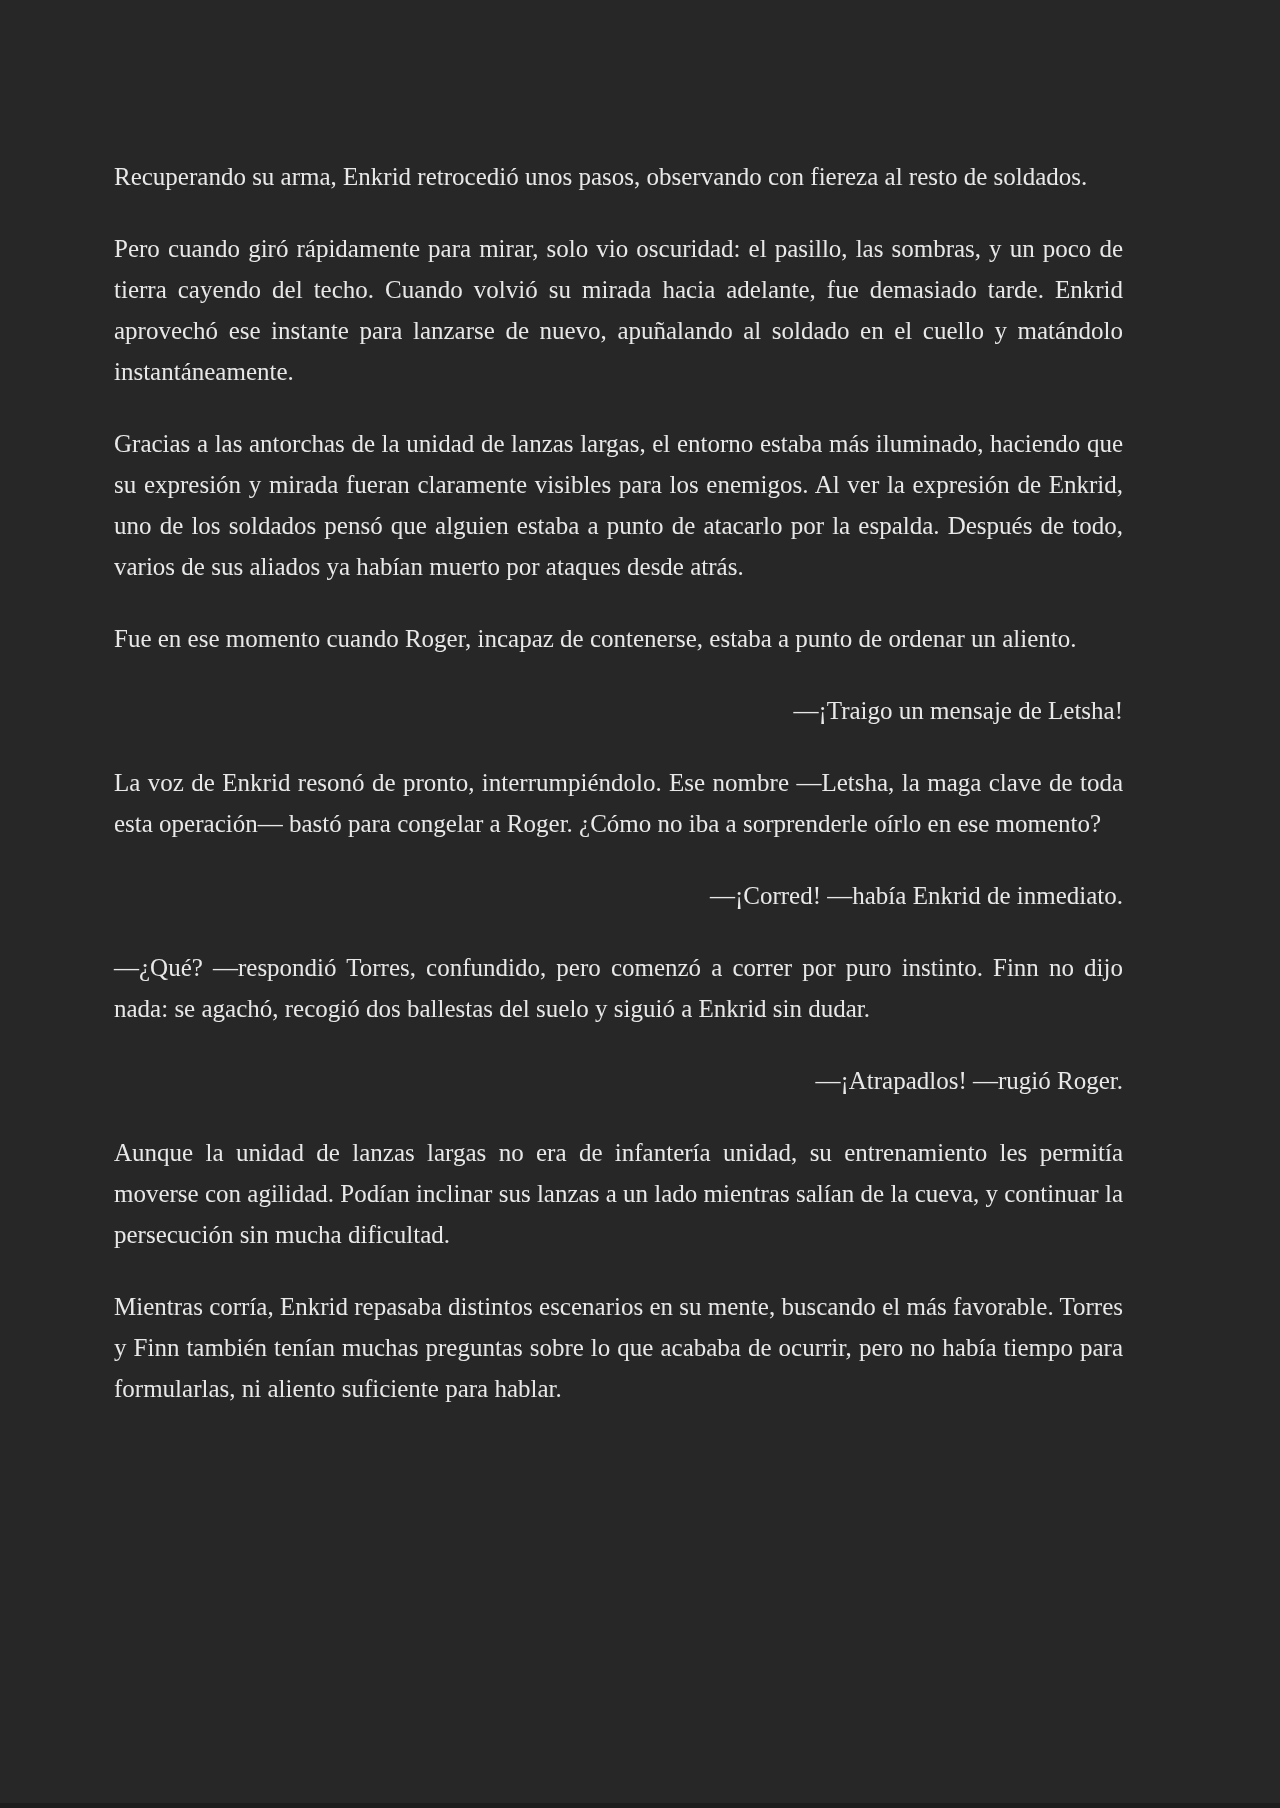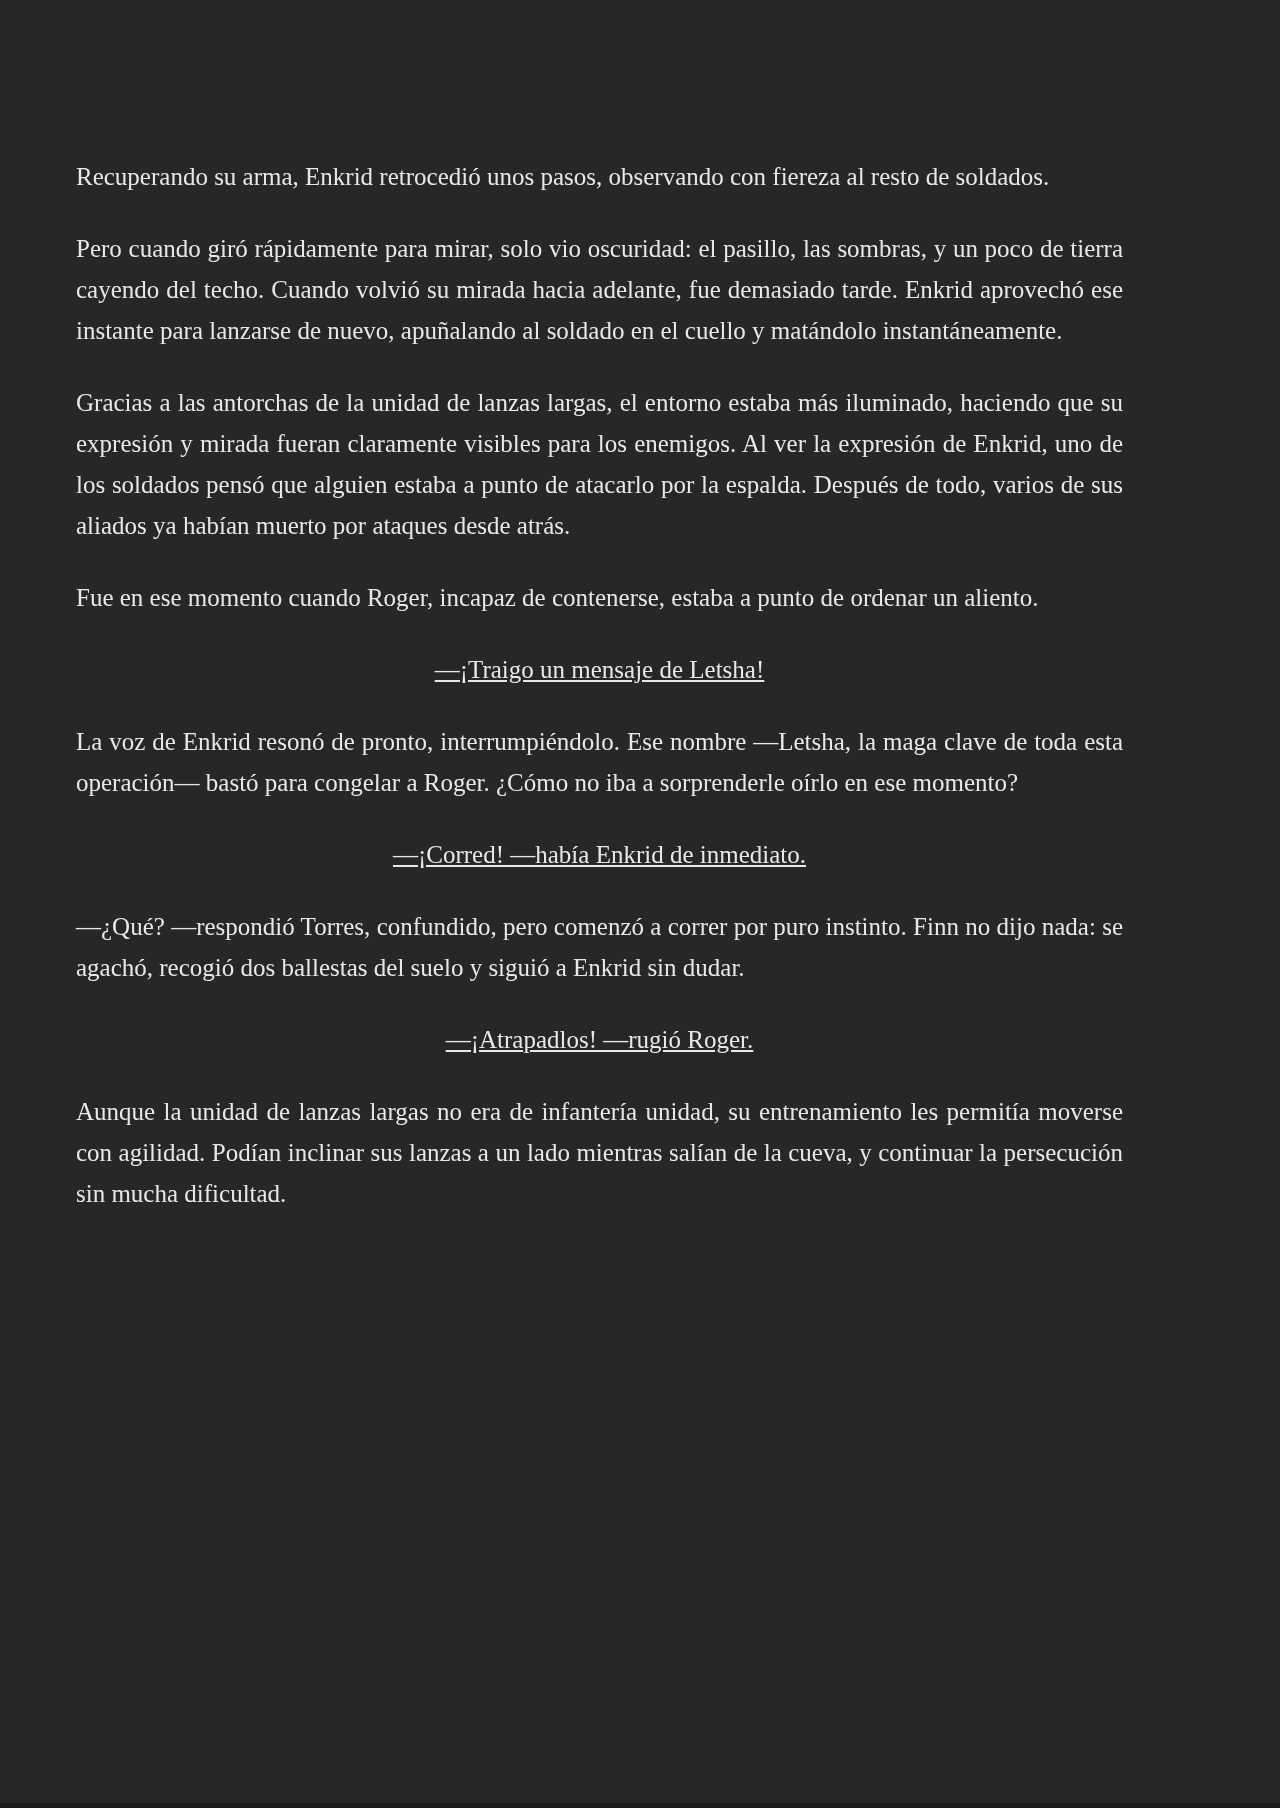--- a/index.html
+++ b/index.html
@@ -10,34 +10,33 @@
     width: 1280px;
     height: 1808px;
     background: #272727;
     overflow: hidden;
     position: relative;
   }
   .reader-page {
     box-sizing: border-box;
     width: 1280px;
     height: 1808px;
-    padding: 156px 157px 0 76px;
+    padding: 156px 157px 0 114px;
   }
   .reader-page p {
     font-family: "Liberation Serif", "DejaVu Serif", serif;
     font-size: 25px;
     line-height: 41px;
     color: #e8e8e8;
     text-align: justify;
     margin: 0 0 31px 0;
     -webkit-font-smoothing: antialiased;
   }
   .reader-page p.dialogue-single {
-    text-align: center;
-    text-decoration: underline;
+    text-align: right;
   }
   .page-bottom-edge {
     position: absolute;
     left: 0;
     bottom: 0;
     width: 1280px;
     height: 5px;
     background: #1d1d1d;
   }
 </style>
@@ -49,15 +48,16 @@
       <p>Recuperando su arma, Enkrid retrocedió unos pasos, observando con fiereza al resto de soldados.</p>
       <p>Pero cuando giró rápidamente para mirar, solo vio oscuridad: el pasillo, las sombras, y un poco de tierra cayendo del techo. Cuando volvió su mirada hacia adelante, fue demasiado tarde. Enkrid aprovechó ese instante para lanzarse de nuevo, apuñalando al soldado en el cuello y matándolo instantáneamente.</p>
       <p>Gracias a las antorchas de la unidad de lanzas largas, el entorno estaba más iluminado, haciendo que su expresión y mirada fueran claramente visibles para los enemigos. Al ver la expresión de Enkrid, uno de los soldados pensó que alguien estaba a punto de atacarlo por la espalda. Después de todo, varios de sus aliados ya habían muerto por ataques desde atrás.</p>
       <p>Fue en ese momento cuando Roger, incapaz de contenerse, estaba a punto de ordenar un aliento.</p>
       <p class="dialogue-single">—¡Traigo un mensaje de Letsha!</p>
       <p>La voz de Enkrid resonó de pronto, interrumpiéndolo. Ese nombre —Letsha, la maga clave de toda esta operación— bastó para congelar a Roger. ¿Cómo no iba a sorprenderle oírlo en ese momento?</p>
       <p class="dialogue-single">—¡Corred! —había Enkrid de inmediato.</p>
       <p>—¿Qué? —respondió Torres, confundido, pero comenzó a correr por puro instinto. Finn no dijo nada: se agachó, recogió dos ballestas del suelo y siguió a Enkrid sin dudar.</p>
       <p class="dialogue-single">—¡Atrapadlos! —rugió Roger.</p>
       <p>Aunque la unidad de lanzas largas no era de infantería unidad, su entrenamiento les permitía moverse con agilidad. Podían inclinar sus lanzas a un lado mientras salían de la cueva, y continuar la persecución sin mucha dificultad.</p>
+      <p>Mientras corría, Enkrid repasaba distintos escenarios en su mente, buscando el más favorable. Torres y Finn también tenían muchas preguntas sobre lo que acababa de ocurrir, pero no había tiempo para formularlas, ni aliento suficiente para hablar.</p>
     </div>
 </div>
 <div class="page-bottom-edge"></div>
 
 </body></html>

